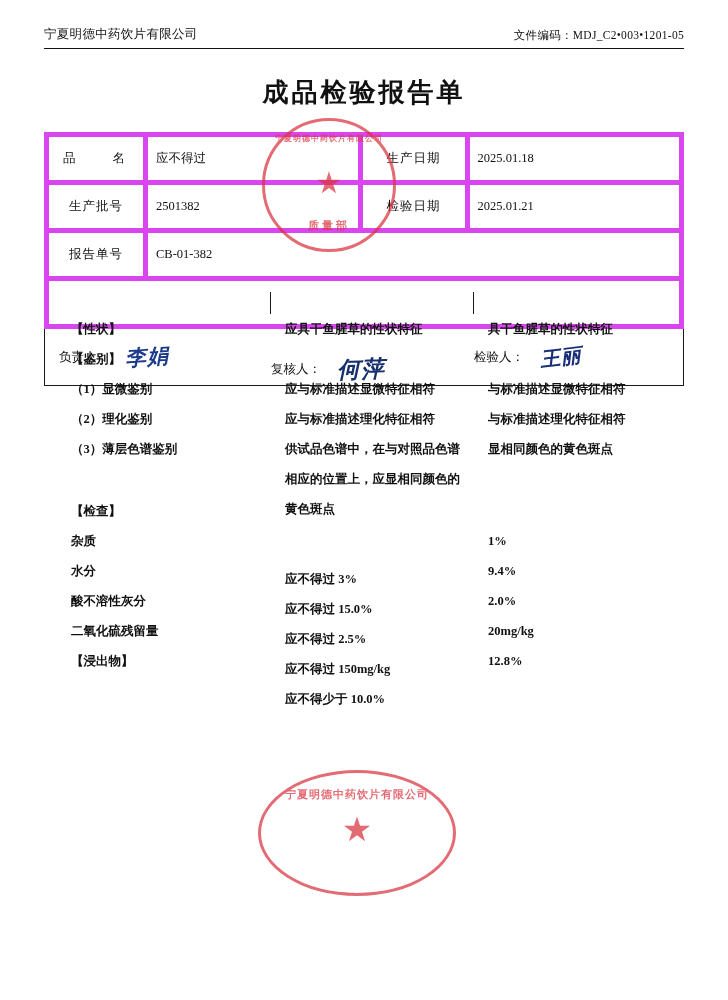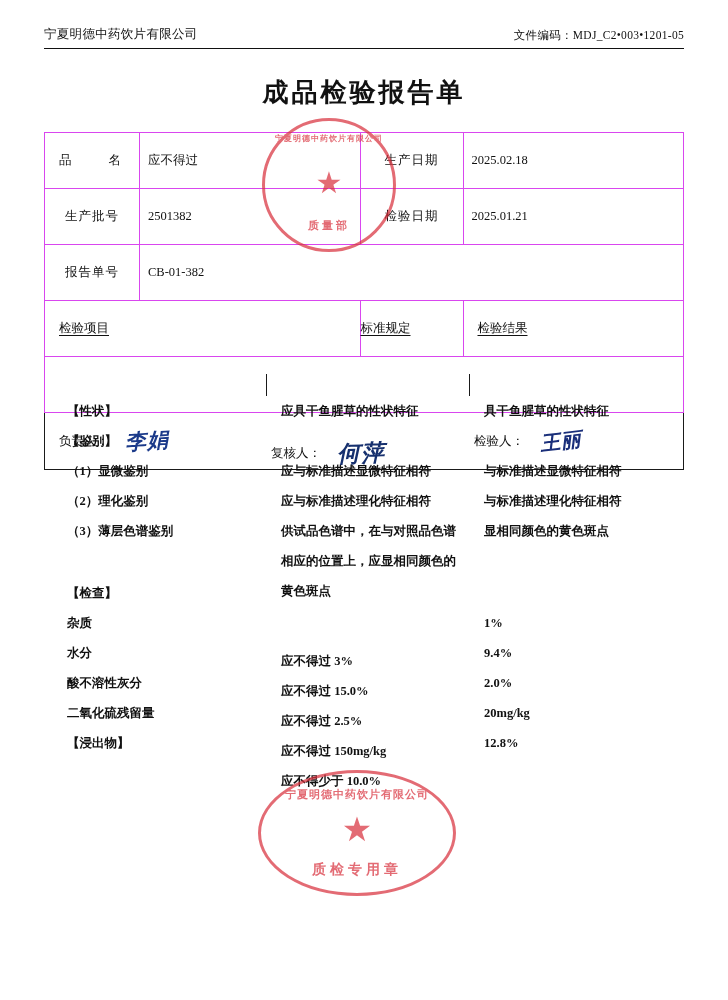--- a/index.html
+++ b/index.html
@@ -45,22 +45,22 @@
     margin: 26px 0 22px 0;
   }
   
   table.main {
     width: 100%;
     border-collapse: collapse;
     table-layout: fixed;
     font-size: 12.5px;
   }
   table.main td {
-    border: 1px solid #d946ef;
-    padding: 17px 8px;
+    border: 5px solid #d946ef;
+    padding: 11px 8px;
     vertical-align: middle;
     height: 21px;
   }
   .lbl {
     width: 78px;
     text-align: center;
     letter-spacing: 4px;
     white-space: nowrap;
   }
   .lbl-tight { letter-spacing: 1px; }
@@ -204,42 +204,31 @@
   <div class="rule"></div>
 
   <div class="doc-title">成品检验报告单</div>
 
   <table class="main">
     <tbody>
         <tr>
       <td class="lbl">品　　名</td>
       <td class="val">应不得过</td>
       <td class="lbl w-lbl2 lbl-tight">生产日期</td>
-      <td class="val-c">2025.02.18</td>
+      <td class="val-c">2025.01.18</td>
     </tr>
     <tr>
       <td class="lbl lbl-tight">生产批号</td>
       <td class="val">2501382</td>
       <td class="lbl w-lbl2 lbl-tight">检验日期</td>
       <td class="val-c">2025.01.21</td>
     </tr>
     <tr>
       <td class="lbl lbl-tight">报告单号</td>
       <td class="val-c" colspan="3">CB-01-382</td>
-    </tr>
-    <tr class="hdr">
-      <td colspan="2" style="padding-left:14px;">
-        <span class="u">检验项目</span>
-      </td>
-      <td style="padding-left:0;text-align:left;">
-        <span class="u">标准规定</span>
-      </td>
-      <td style="padding-left:14px;">
-        <span class="u">检验结果</span>
-      </td>
     </tr>
     <tr>
       <td class="body-cell" colspan="4">
         <div class="body-inner">
 
           <div class="col-items">
             <div class="ln">【性状】</div>
             <div class="ln">【鉴别】</div>
             <div class="ln">（1）显微鉴别</div>
             <div class="ln">（2）理化鉴别</div>
@@ -308,16 +297,15 @@
 
   <div class="stamp stamp-top">
     <div class="arc">宁夏明德中药饮片有限公司</div>
     <div class="star">★</div>
     <div class="sub">质量部</div>
   </div>
 
   <div class="stamp stamp-big">
     <div class="arc">宁夏明德中药饮片有限公司</div>
     <div class="star">★</div>
-    <div class="sub">质检专用章</div>
   </div>
 
 </div>
 
 </body></html>

